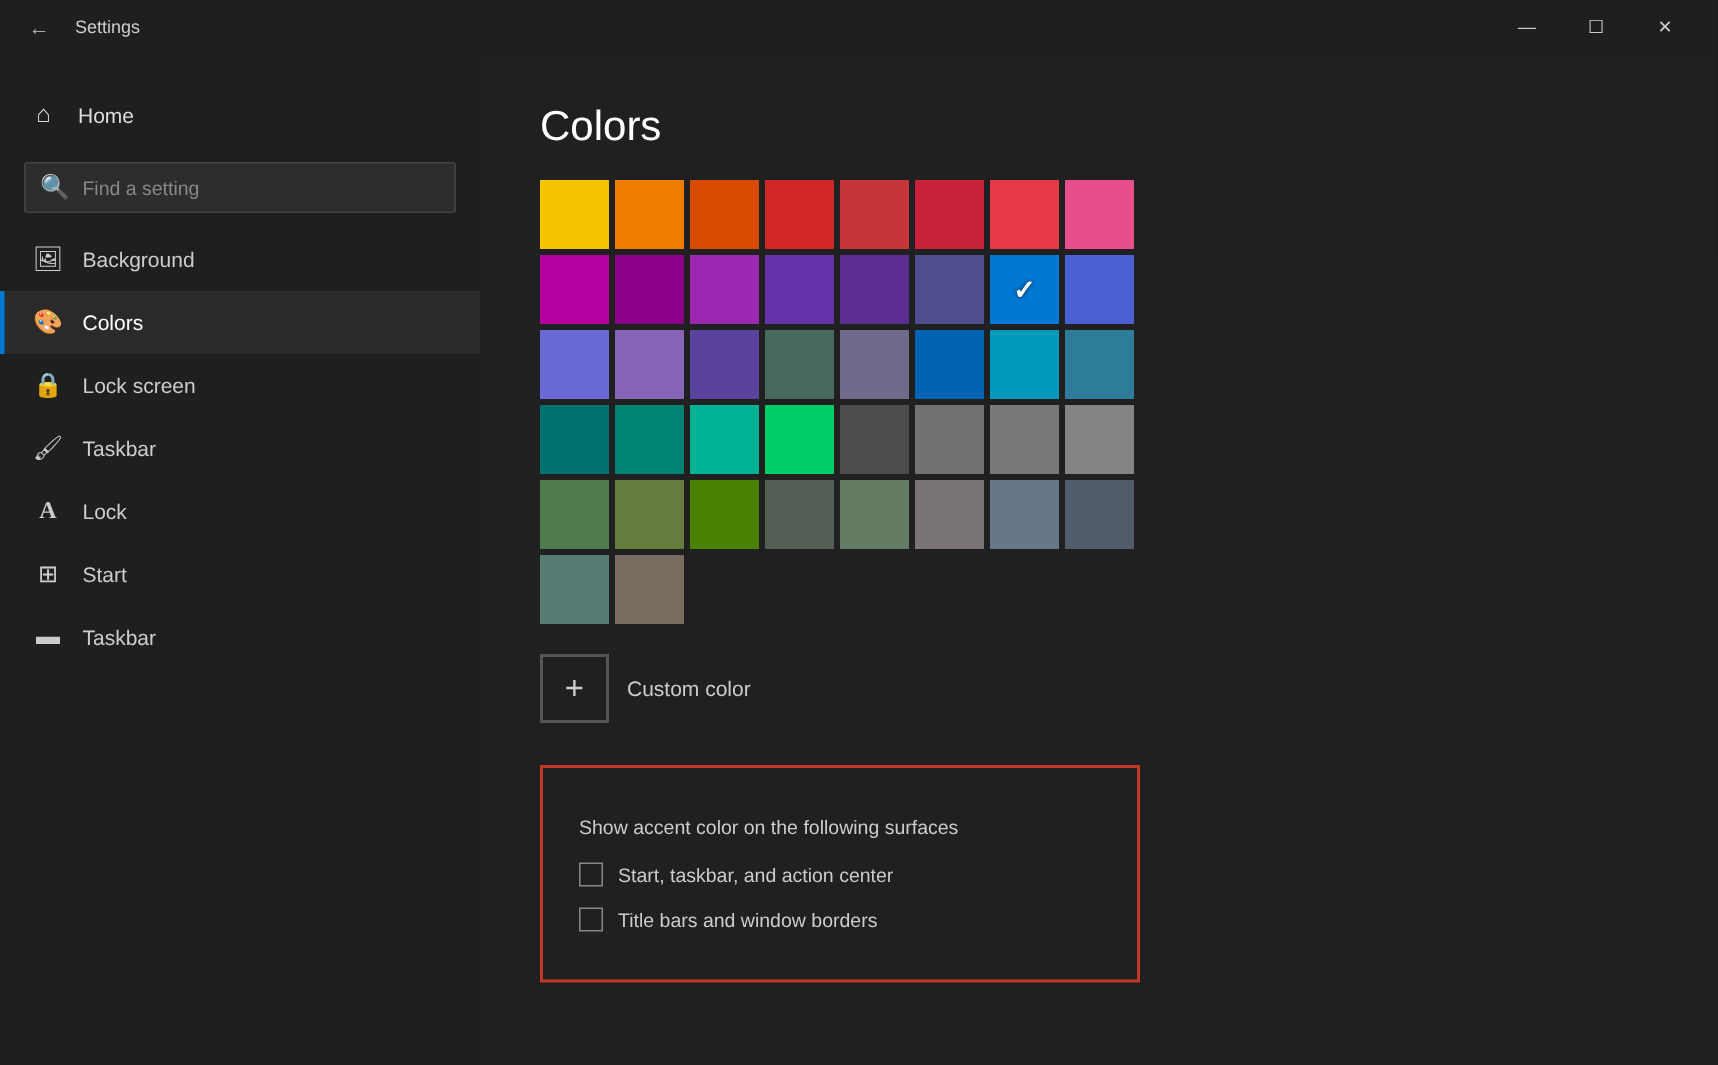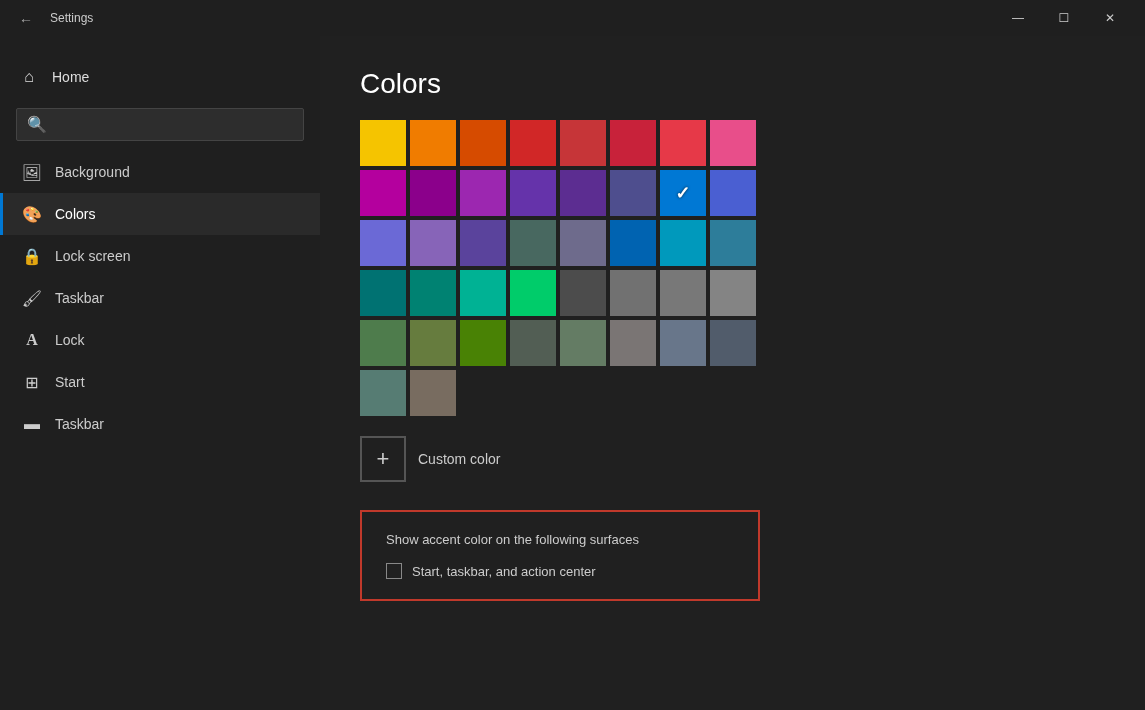--- a/index.html
+++ b/index.html
@@ -189,21 +189,21 @@
       display: flex;
       align-items: center;
       justify-content: center;
       font-size: 22px;
       color: #ccc;
     }
 
     
     .accent-box {
       border: 2px solid #c0392b;
-      padding: 20px 24px;
+      padding: 32px 24px;
       margin-top: 28px;
       max-width: 400px;
     }
     .accent-box-title {
       font-size: 13px;
       color: #ccc;
       margin-bottom: 16px;
     }
     .checkbox-row {
       display: flex;
@@ -243,20 +243,21 @@
 <div class="main-container">
 
   <div class="sidebar">
     <div class="sidebar-home">
       <span class="sidebar-icon">⌂</span>
       <span>Home</span>
     </div>
 
     <div class="sidebar-search">
       <span>🔍</span>
+      <input type="text" placeholder="Find a setting" style="">
     </div>
 
 
     <div class="sidebar-item">
       <span class="sidebar-icon">🖼</span>
       <span>Background</span>
     </div>
     <div class="sidebar-item active">
       <span class="sidebar-icon">🎨</span>
       <span>Colors</span>
@@ -335,15 +336,19 @@
       <div class="custom-color-box">+</div>
       <span>Custom color</span>
     </div>
 
     <div class="accent-box">
       <div class="accent-box-title">Show accent color on the following surfaces</div>
       <div class="checkbox-row">
         <div class="checkbox"></div>
         <span>Start, taskbar, and action center</span>
       </div>
+      <div class="checkbox-row">
+        <div class="checkbox"></div>
+        <span>Title bars and window borders</span>
+      </div>
     </div>
   </div>
 </div>
 
 </body></html>

